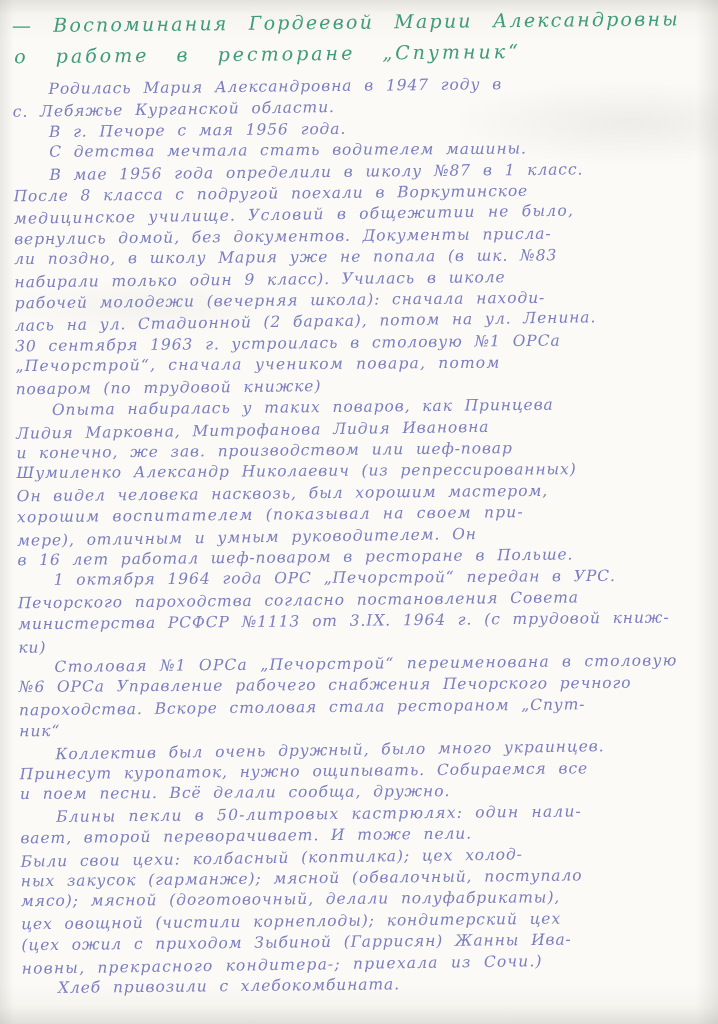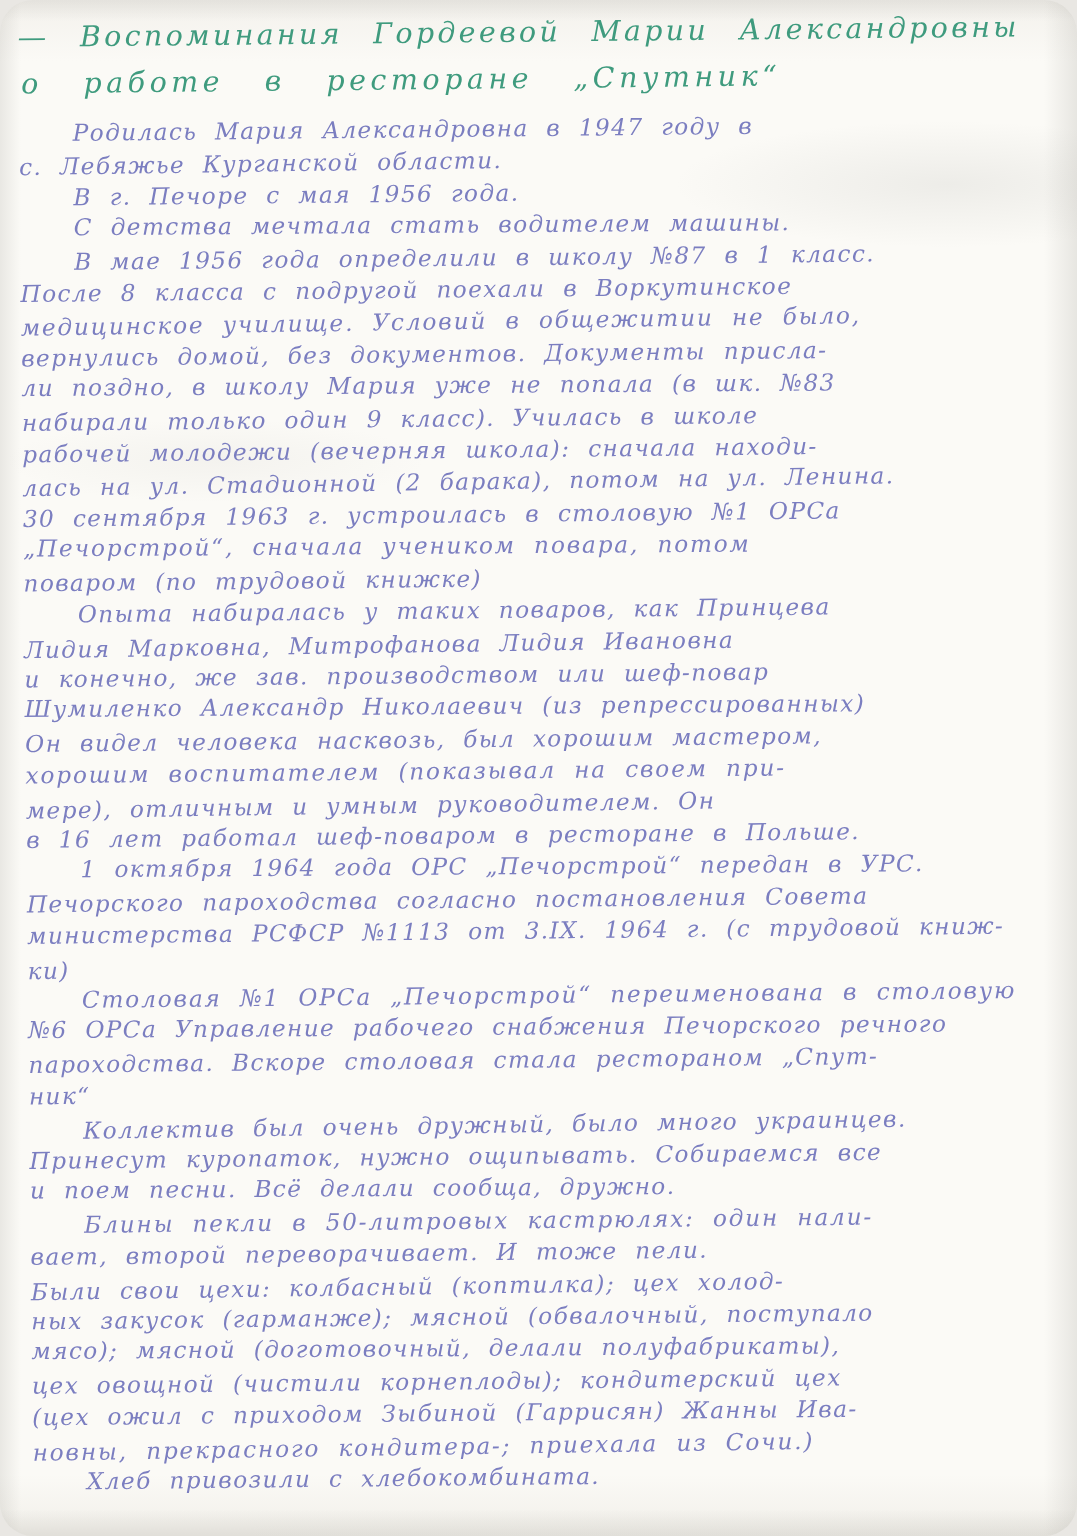--- a/index.html
+++ b/index.html
@@ -11,21 +11,20 @@
   .paper {
     position: relative;
     width: 718px;
     height: 1024px;
     margin: 0 auto;
     overflow: hidden;
     background:
       radial-gradient(ellipse 260px 60px at 88% 12%, rgba(175,175,170,0.18), rgba(0,0,0,0) 70%),
       radial-gradient(ellipse 200px 40px at 20% 30%, rgba(190,188,182,0.12), rgba(0,0,0,0) 70%),
       linear-gradient(180deg, #f3f1ec 0%, #fbfaf6 4%, #fbfaf6 96%, #f1efe9 100%);
-    border-radius: 22px;
   }
   .paper::before {
     content: "";
     position: absolute;
     inset: 0;
     pointer-events: none;
     background:
       linear-gradient(90deg, rgba(160,158,152,0.20) 0, rgba(0,0,0,0) 14px),
       linear-gradient(270deg, rgba(160,158,152,0.22) 0, rgba(0,0,0,0) 22px),
       linear-gradient(0deg, rgba(150,148,142,0.18) 0, rgba(0,0,0,0) 18px),

